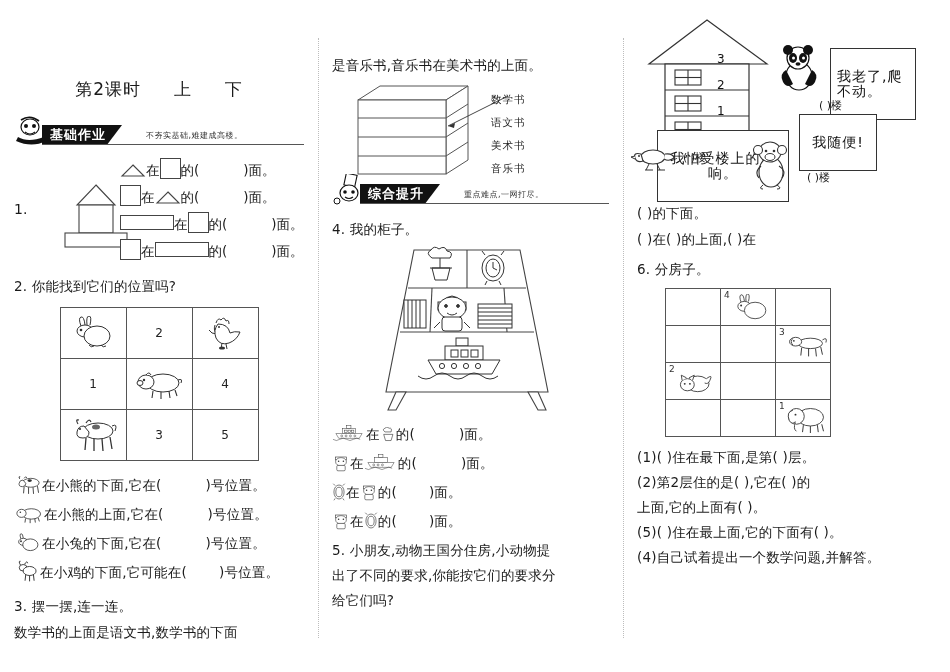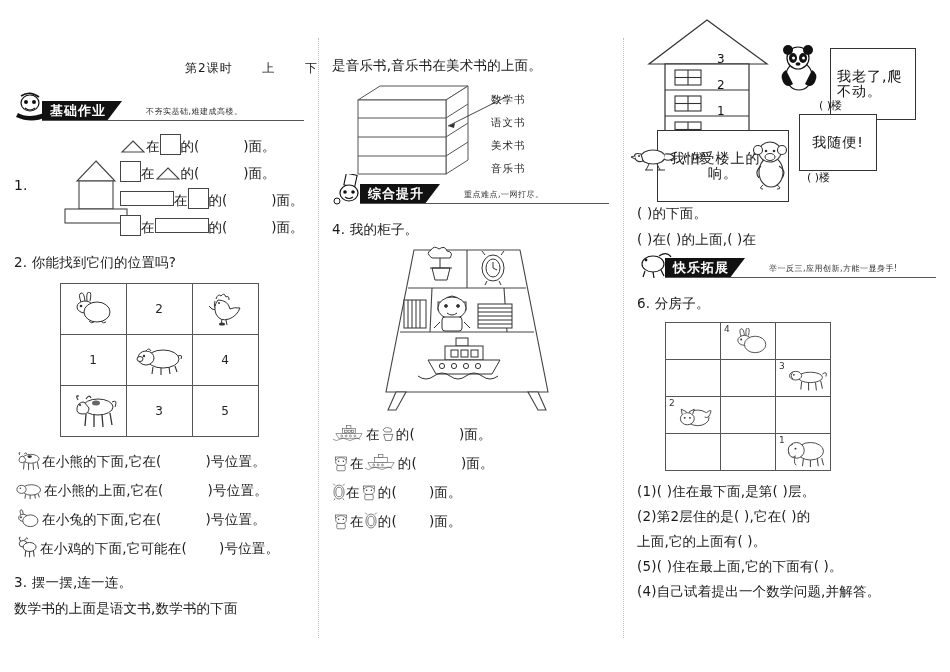--- a/index.html
+++ b/index.html
@@ -34,25 +34,25 @@
     position: absolute;
     top: 38px;
     height: 600px;
     width: 0;
     border-left: 1px dotted #bdbdbd;
   }
   .div1 { left: 318px; }
   .div2 { left: 623px; }
 
   .title {
-    text-align: right;
-    font-size: 12px;
+    text-align: center;
+    font-size: 17px;
     letter-spacing: 1px;
     font-weight: normal;
-    margin-top: 60px;
+    margin-top: 78px;
     font-family: "DejaVu Sans", "Liberation Sans", sans-serif;
   }
   .title .gap { display: inline-block; width: 20px; }
 
   
   .badge-row {
     position: relative;
     height: 30px;
     margin: 0 12px 0 14px;
     text-align: right;
@@ -541,20 +541,28 @@
         </span><span>在</span><span class="inl-sm">
           <svg width="14" height="18" viewBox="0 0 22 28">
               <ellipse cx="11" cy="14" rx="8" ry="11" fill="#fff" stroke="#333"></ellipse>
               <ellipse cx="11" cy="14" rx="5" ry="7.5" fill="#fff" stroke="#333"></ellipse>
               <path d="M5 4 l-3 -3 M17 4 l3 -3" stroke="#333"></path>
             </svg>
         </span><span>的(</span><span class="blank-mid"></span><span>)面。</span>
       </div>
     </div>
 
+    <div class="q q-tight" style="margin-top:2px">
+      <div>
+        <span>5.</span>
+        <span>小朋友,动物王国分住房,小动物提</span>
+      </div>
+      <div>出了不同的要求,你能按它们的要求分</div>
+      <div>给它们吗?</div>
+    </div>
   </div>
 
   <div class="col col-right">
 
     <div class="housewrap">
 
       <svg width="130" height="120" viewBox="0 0 130 120" style="position:absolute;left:22px;top:6px">
         <polygon points="62,4 122,48 4,48" fill="#fff" stroke="#333" stroke-width="1.2"></polygon>
         <rect x="20" y="48" width="84" height="78" fill="#fff" stroke="#333" stroke-width="1.2"></rect>
         <line x1="20" y1="74" x2="104" y2="74" stroke="#333" stroke-width="1.2"></line>
@@ -621,33 +629,20 @@
         <path d="M14 47 q-5 4 0 4 M28 47 q6 4 0 4" fill="#fff" stroke="#333" stroke-width="1"></path>
       </svg>
       <div style="position:absolute; left:184px; top:160px; font-size:11px;">(     )楼</div>
     </div>
 
     <div class="q" style="margin-top:0px">
       <div>(     )的下面。</div>
       <div>(     )在(     )的上面,(     )在</div>
     </div>
 
-    <div class="badge-row" style="margin-top:4px">
-      <div class="badge-mascot">
-        <svg width="38" height="30" viewBox="0 0 38 30">
-          <ellipse cx="16" cy="16" rx="11" ry="8" fill="#fff" stroke="#111" stroke-width="1.1"></ellipse>
-          <circle cx="9" cy="12" r="1.4" fill="#111"></circle>
-          <path d="M22 8 q8 -5 12 1" stroke="#111" fill="none" stroke-width="1.2"></path>
-          <path d="M8 23 l-2 6 M16 24 l1 6 M24 22 l3 6" stroke="#111" fill="none" stroke-width="1.2"></path>
-        </svg>
-      </div>
-      <div class="badge-tab">快乐拓展</div>
-      <div class="badge-sub">举一反三,应用创新,方能一显身手!</div>
-      <div class="badge-rule"></div>
-    </div>
 
     <div class="q" style="margin-top:4px">
       <span>6.</span>
       <span>分房子。</span>
     </div>
 
     <table class="gtable6">
       <tbody>
           <tr>
         <td></td>

